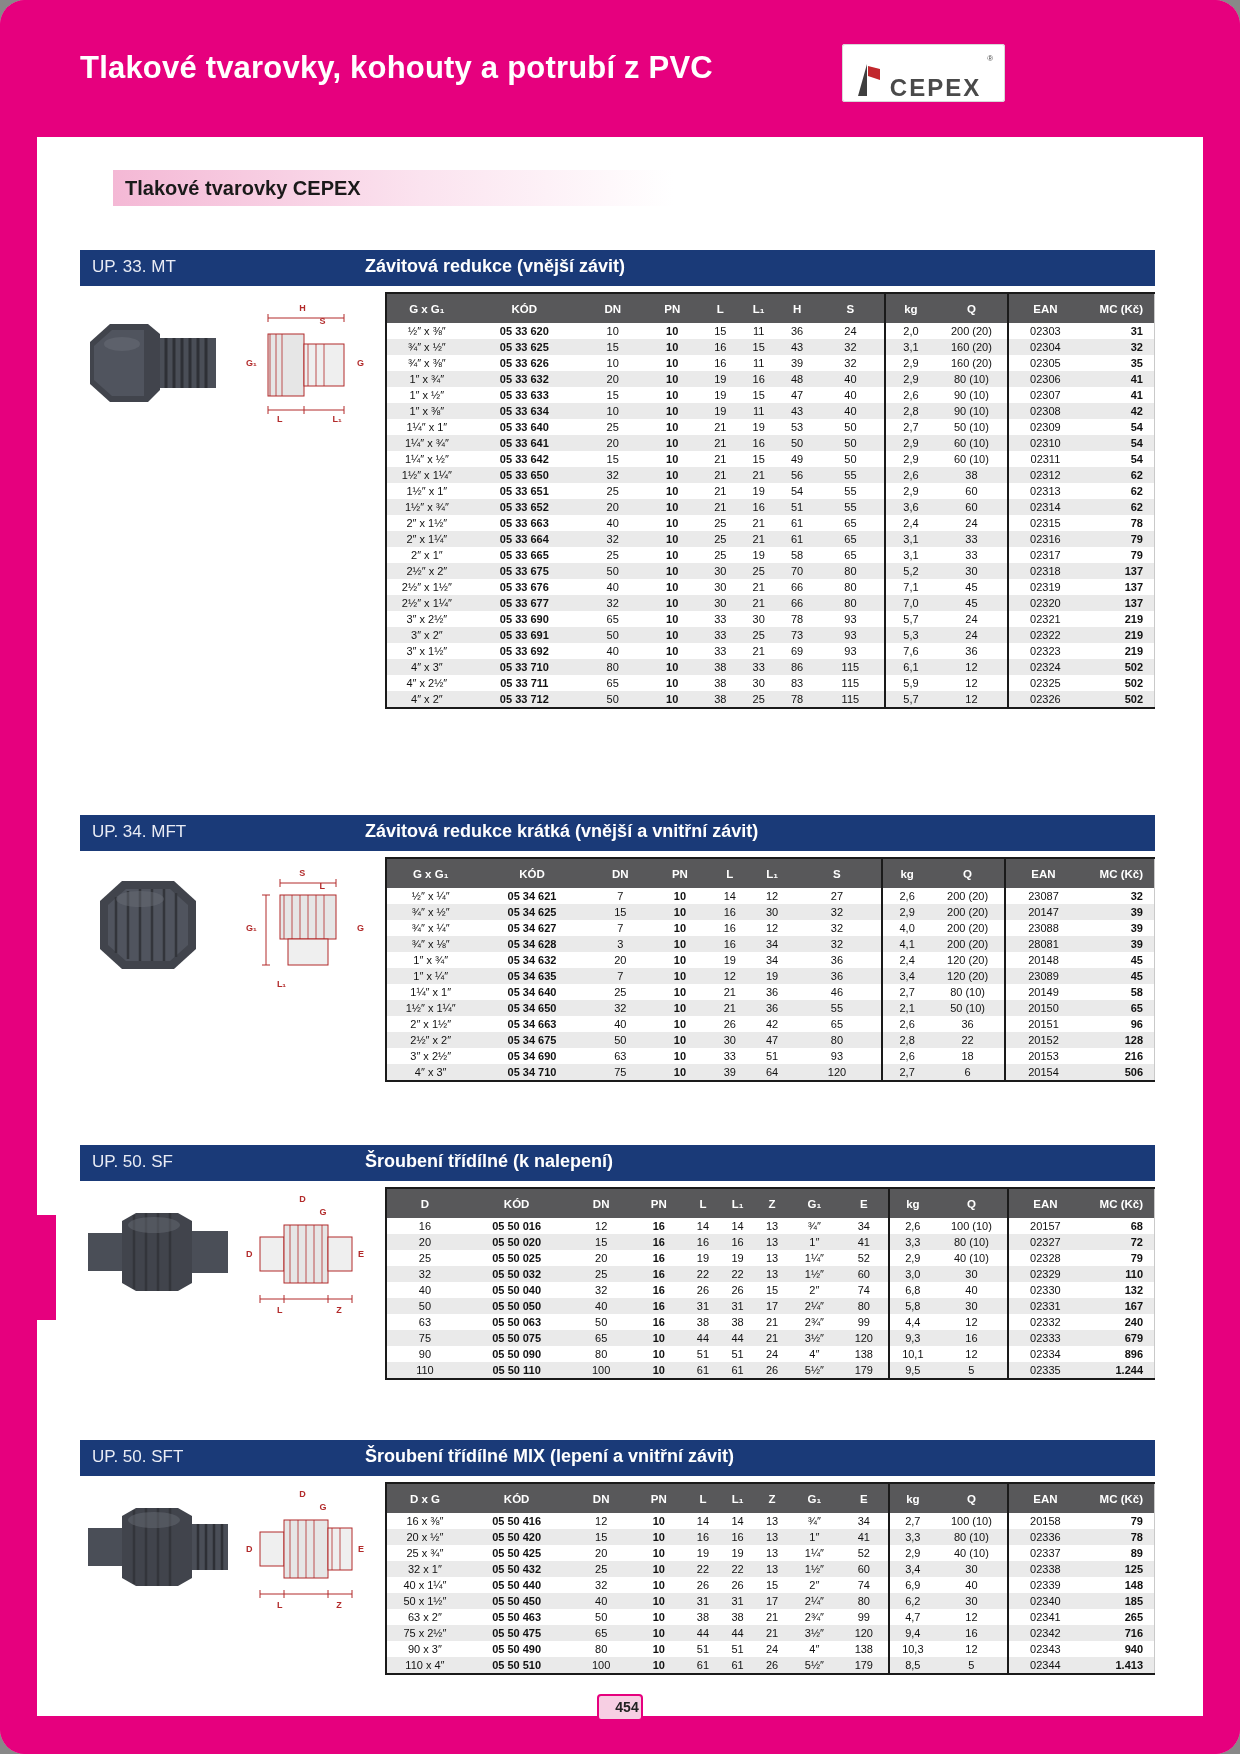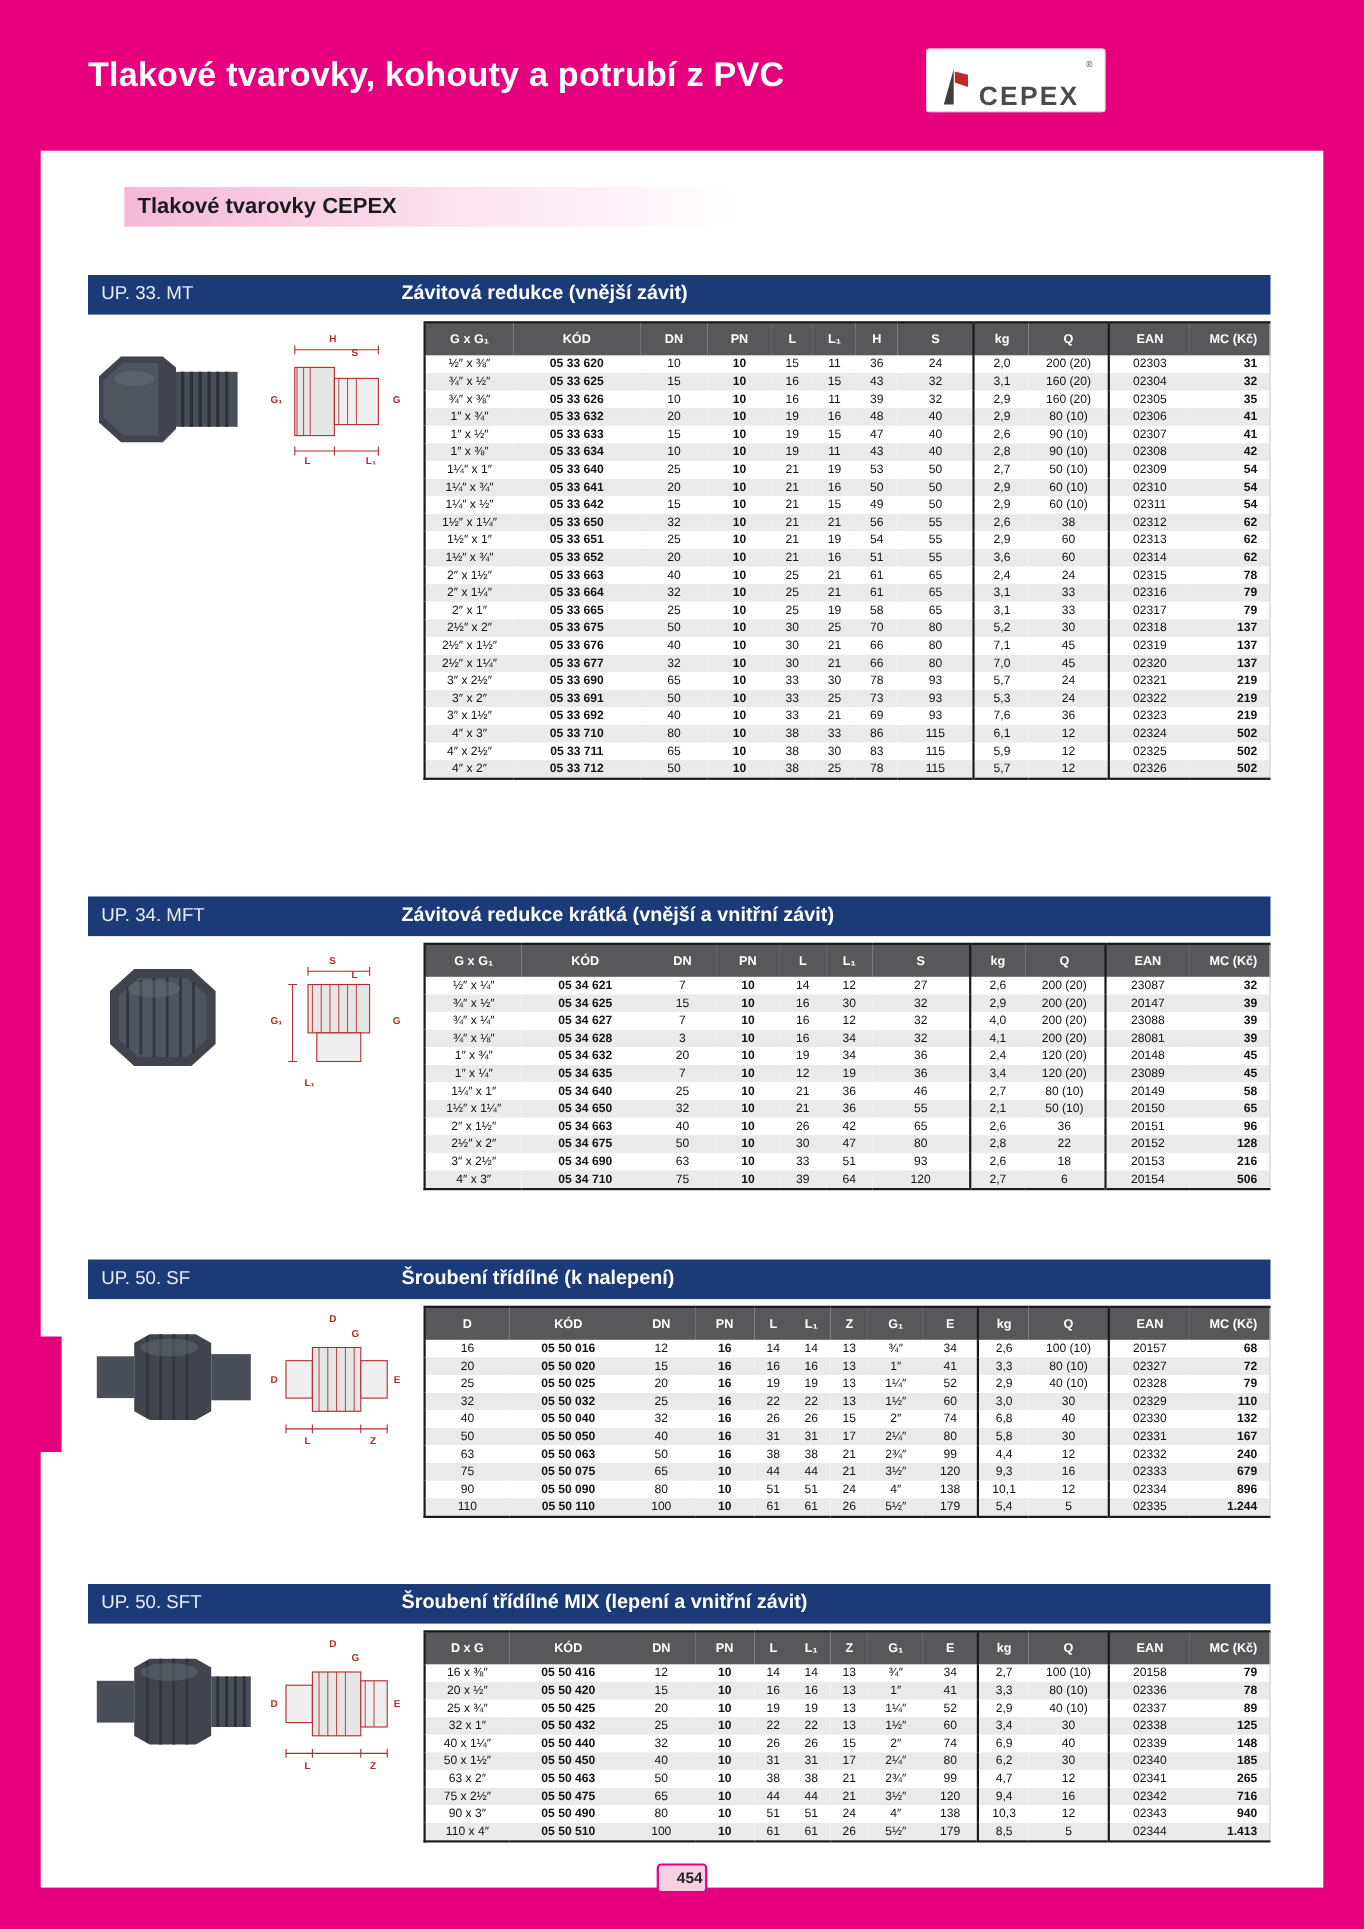--- a/index.html
+++ b/index.html
@@ -7,21 +7,21 @@
     --navy:#1A3A78;
     --header-gray:#58585A;
     --row-alt:#EAEAEA;
     --bar-pink:#F4B8D5;
     --ink:#1A1A1A;
     --dim-red:#B22A2A;
   }
   *{margin:0;padding:0;box-sizing:border-box;}
   html,body{background:#888;}
   body{font-family:"Liberation Sans","DejaVu Sans",sans-serif;}
-  .page{position:relative;width:1240px;height:1754px;background:#fff;margin:0 auto;overflow:hidden;}
+  .page{position:relative;width:1240px;height:1754px;background:#fff;margin:0 auto;overflow:hidden;border-radius:25px;}
 
   
   .frame-left,.frame-right,.frame-bottom{position:absolute;background:var(--magenta);}
   .frame-left{left:0;top:0;width:37px;height:1754px;}
   .frame-right{right:0;top:0;width:37px;height:1754px;}
   .frame-bottom{left:0;bottom:0;width:1240px;height:38px;}
   .header-band{position:absolute;left:0;top:0;width:1240px;height:137px;background:var(--magenta);}
   .header-title{position:absolute;left:80px;top:50px;color:#fff;font-size:31px;font-weight:bold;letter-spacing:.2px;}
   .logo-box{position:absolute;left:842px;top:44px;width:163px;height:58px;background:#fff;border-radius:3px;
             display:flex;align-items:flex-end;justify-content:center;gap:6px;box-shadow:0 0 0 1px #d8d8d8 inset;}
@@ -933,21 +933,21 @@
           <tr>
             <td>110</td>
             <td>05 50 110</td>
             <td>100</td>
             <td>10</td>
             <td>61</td>
             <td>61</td>
             <td>26</td>
             <td>5½″</td>
             <td>179</td>
-            <td>5,4</td>
+            <td>9,5</td>
             <td>5</td>
             <td>02335</td>
             <td>1.244</td>
           </tr>
         </tbody>
     </table>
   </div>
 
   <div class="section" style="top:1440px">
     <div class="section-bar">

